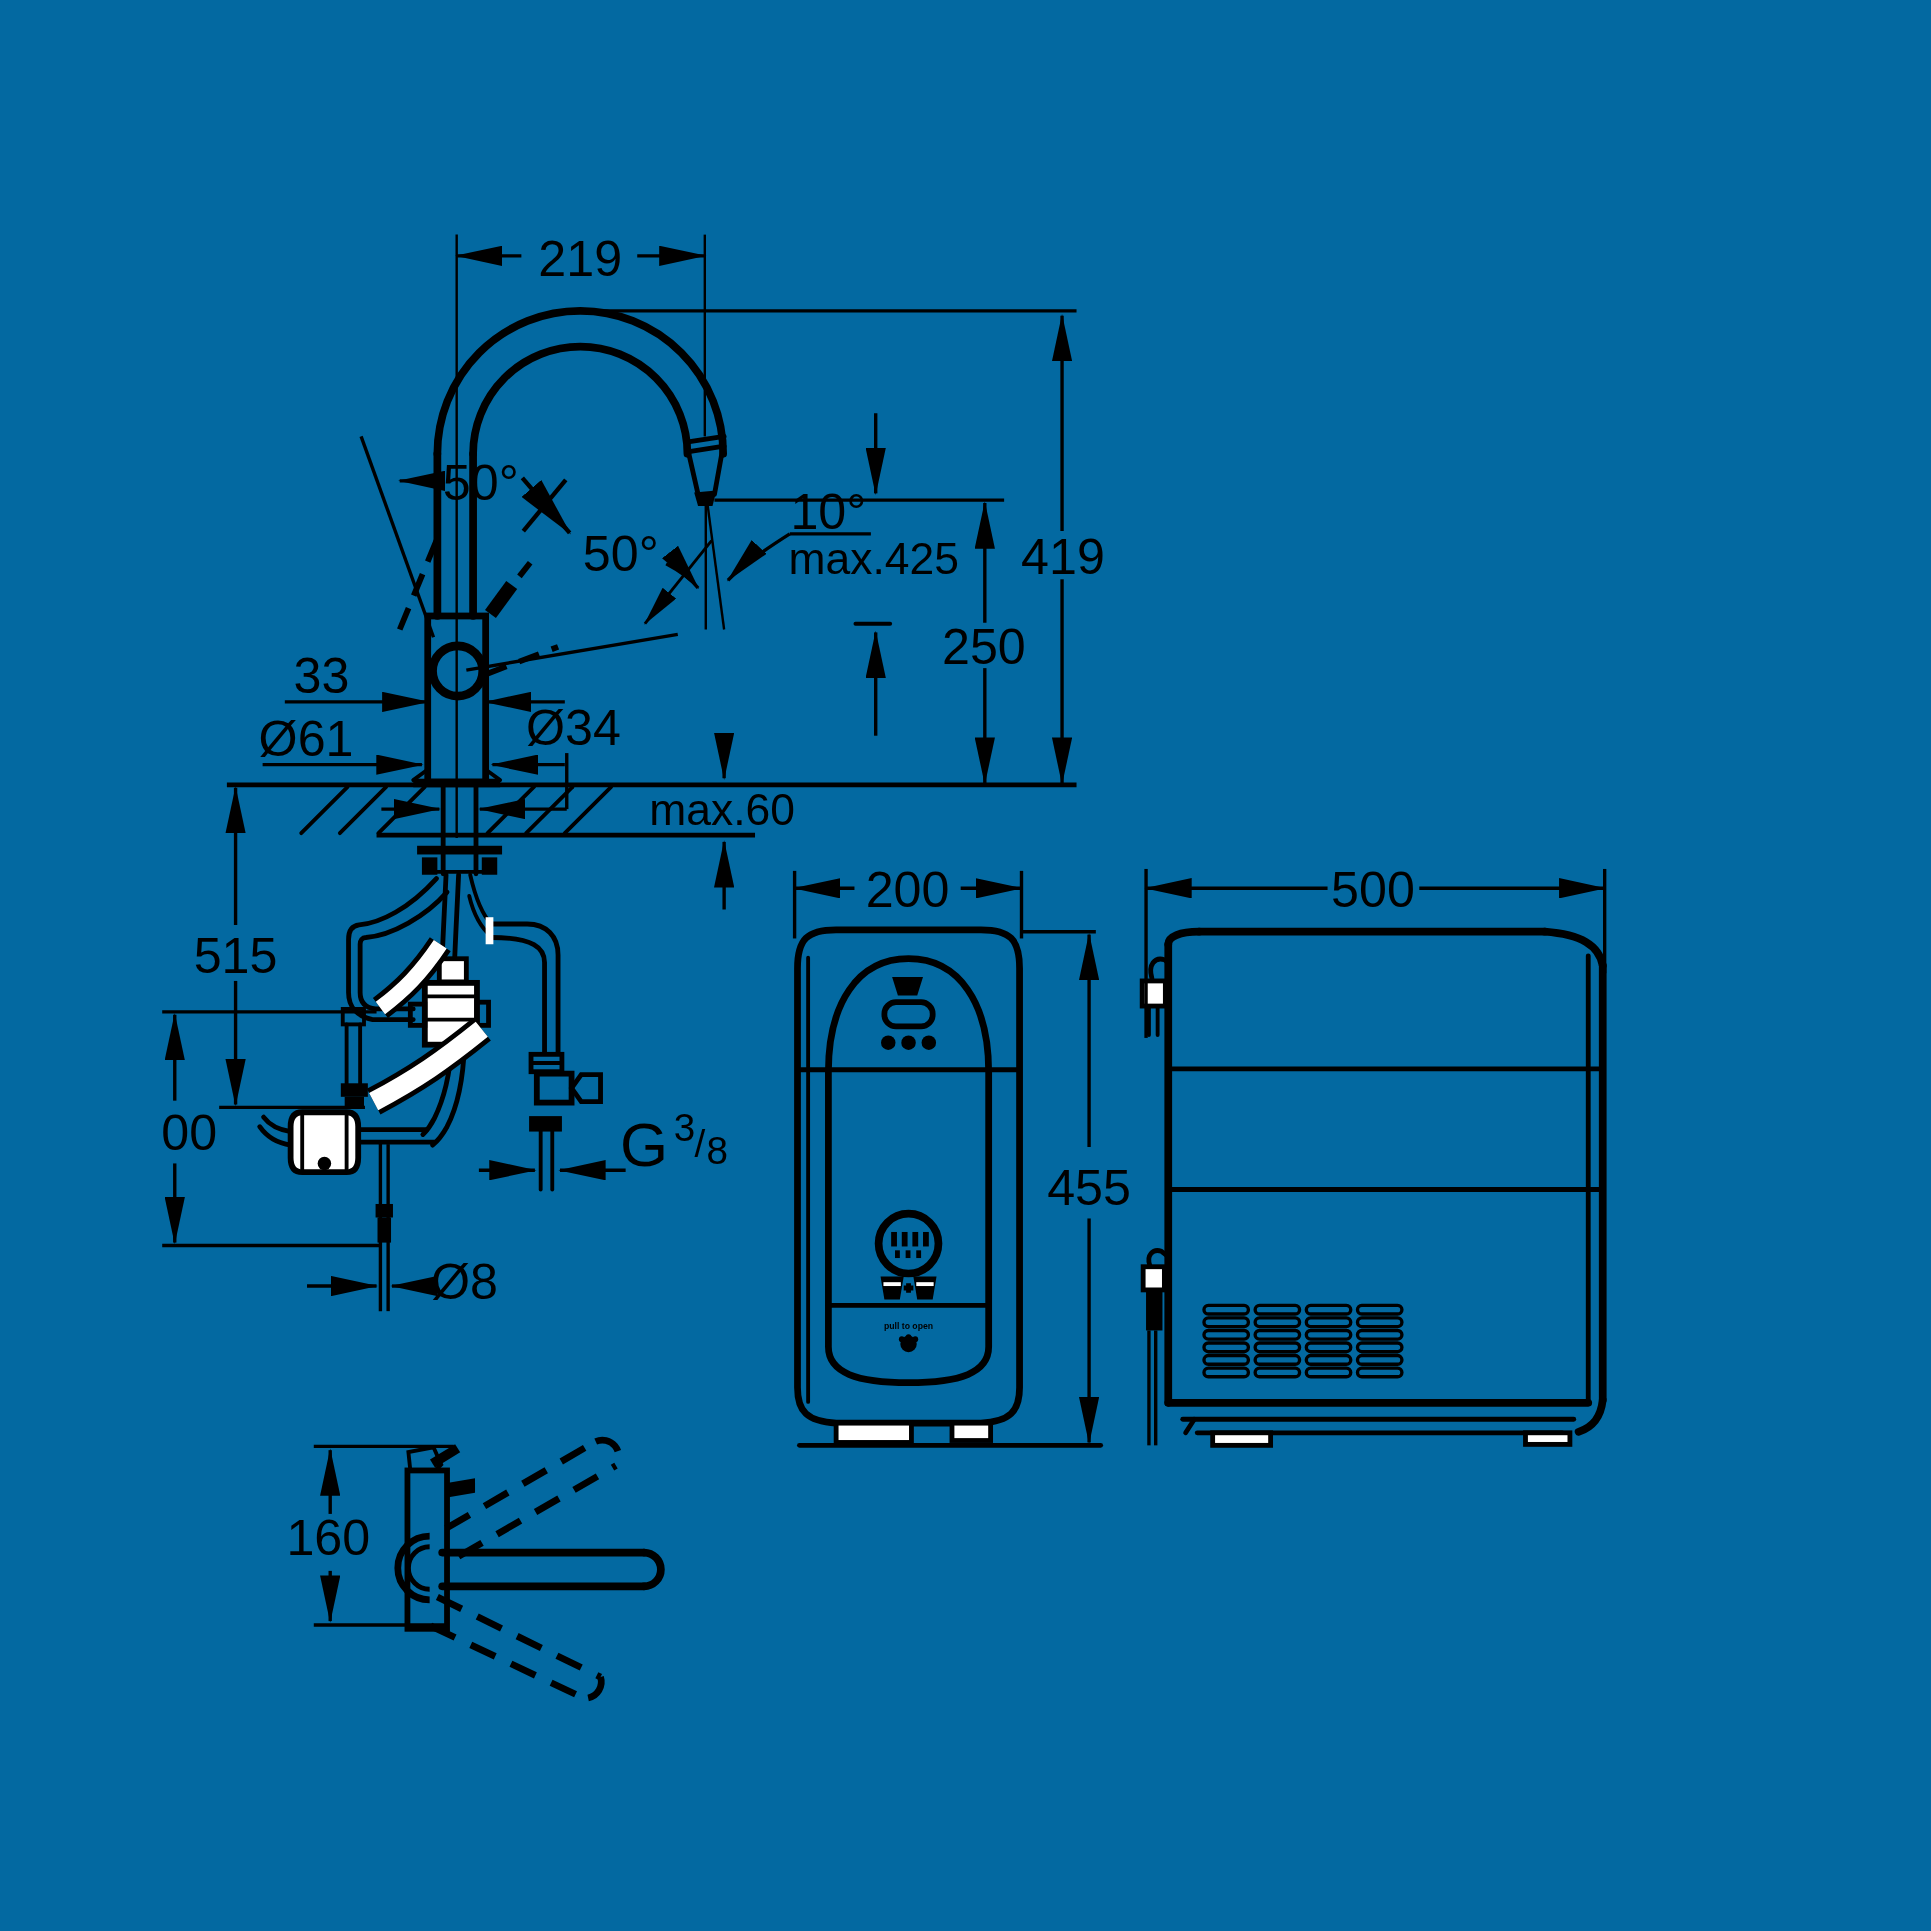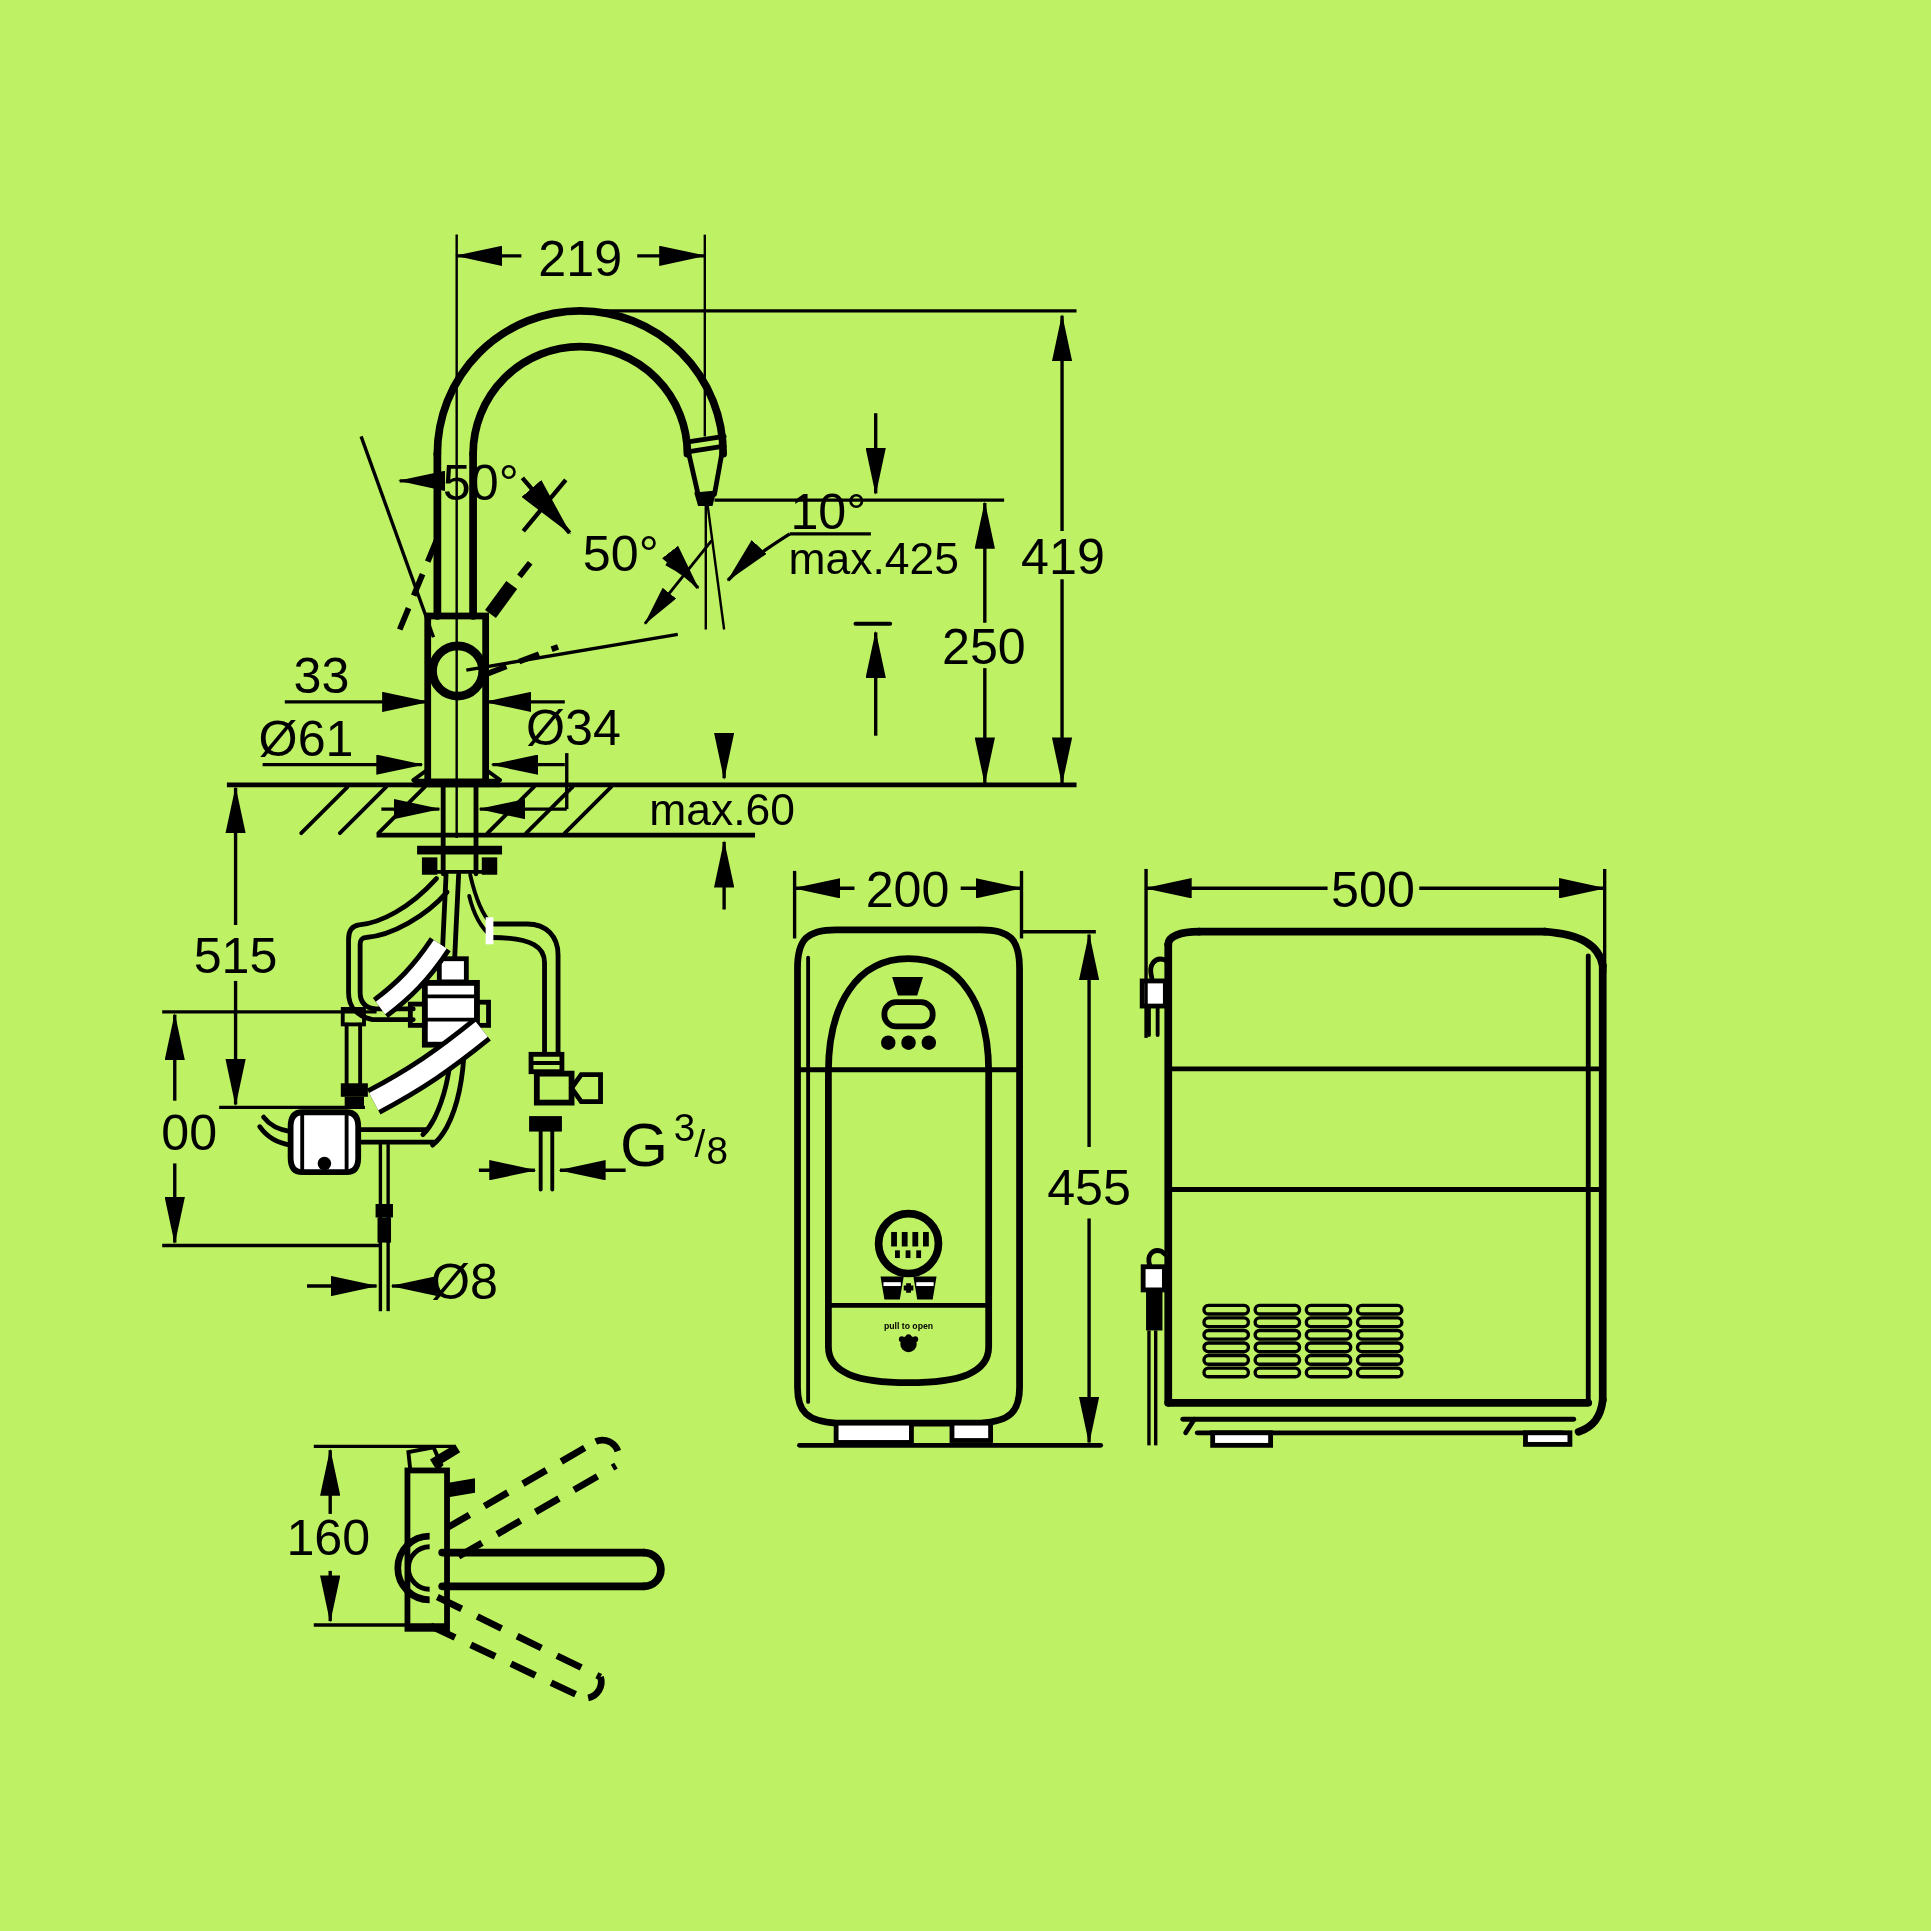--- a/index.html
+++ b/index.html
@@ -1,16 +1,16 @@
 <!DOCTYPE html>
 <html><head>
 <meta charset="utf-8">
 <style>
   html,body{margin:0;padding:0;background:#ffffff;}
-  #stage{width:1931px;height:1931px;background:#bef264;position:relative;}
+  #stage{width:1931px;height:1931px;background:#0369a1;position:relative;}
   svg{display:block;}
   .ol{fill:none;stroke:#000;stroke-width:8;stroke-linecap:round;stroke-linejoin:round;}
   .md{fill:none;stroke:#000;stroke-width:5;stroke-linecap:round;stroke-linejoin:round;}
   .m4{fill:none;stroke:#000;stroke-width:4;stroke-linecap:round;stroke-linejoin:round;}
   .d{fill:none;stroke:#000;stroke-width:3.5;}
   .c{fill:none;stroke:#000;stroke-width:2.5;}
   .fb{fill:#000;stroke:none;}
   .wb{fill:none;stroke:#fff;}
   .lbl{font-family:"Liberation Sans","DejaVu Sans",sans-serif;font-size:52px;fill:#000;text-anchor:middle;}
   .lbs{font-family:"Liberation Sans","DejaVu Sans",sans-serif;font-size:46px;fill:#000;text-anchor:middle;}

